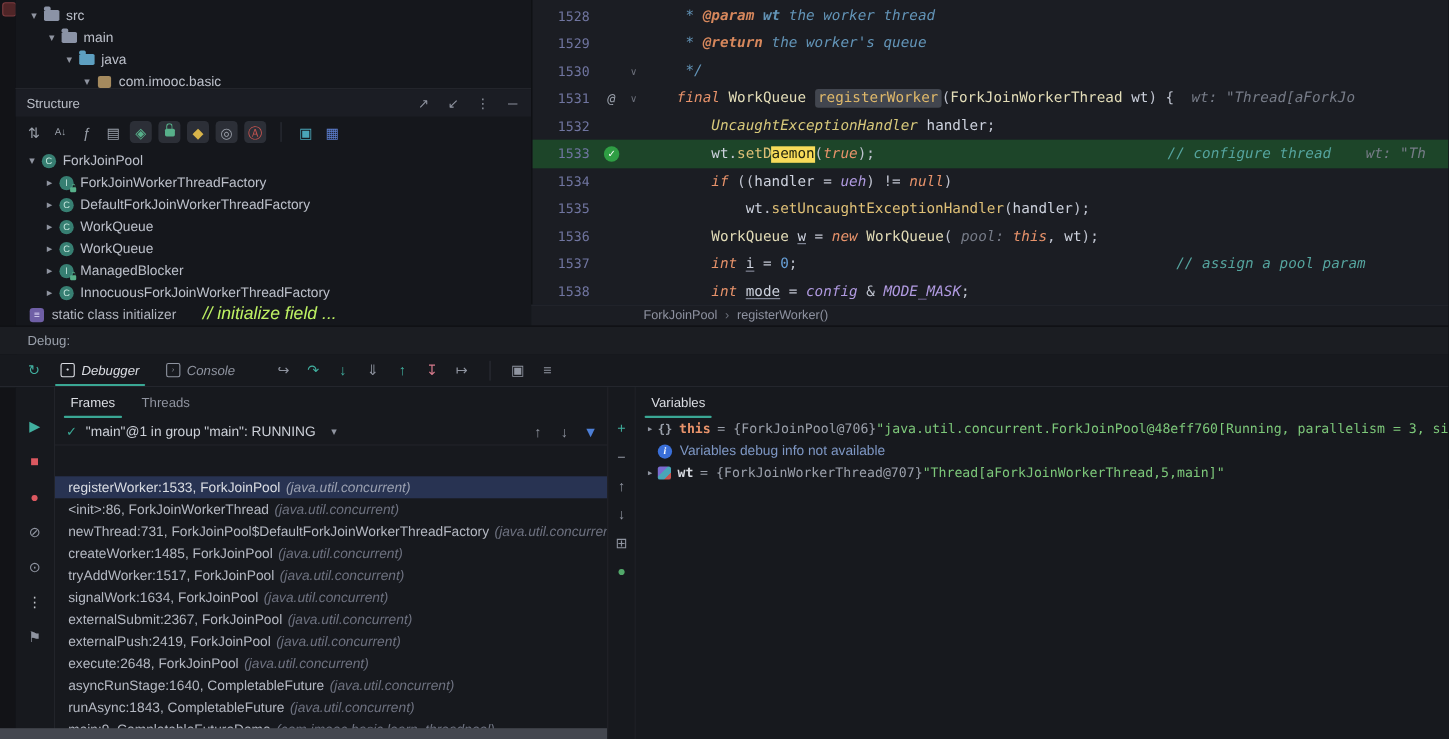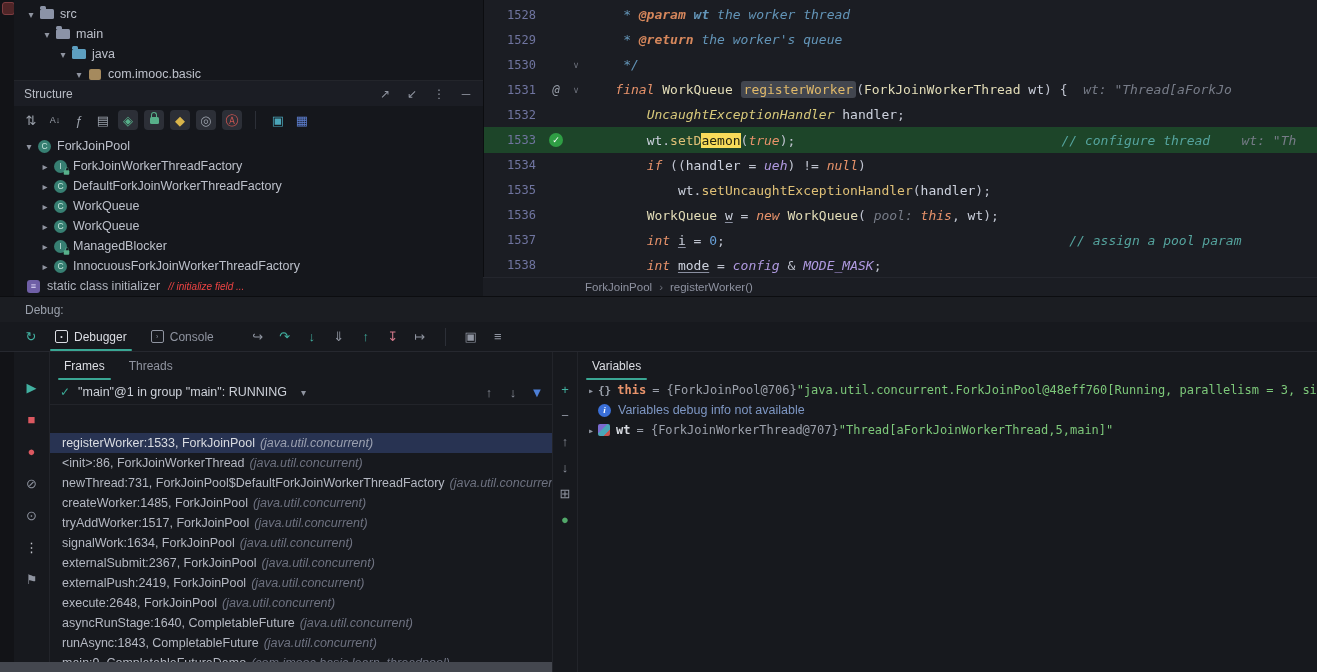--- a/index.html
+++ b/index.html
@@ -33,21 +33,21 @@
   #structure-header .spacer{flex:1;}
   #structure-header .glyph{color:#8f94a0;margin-left:9px;font-size:12px;}
   #structure-toolbar{display:flex;align-items:center;height:28px;padding-left:8px;gap:6px;}
   #structure-tree{padding-top:2px;}
   .cls-ic{display:inline-flex;align-items:center;justify-content:center;width:13px;height:13px;border-radius:50%;
           background:#377f72;color:#c4e6dd;font-size:8.5px;margin:0 6px 0 2px;flex:none;position:relative;}
   .lock-badge{position:absolute;right:-4px;bottom:-3px;color:#57b08a;transform:scale(.62);}
   .static-ic{display:inline-flex;align-items:center;justify-content:center;width:13px;height:13px;border-radius:3px;
              background:#6f5fa6;color:#e4defa;font-size:9px;margin:0 7px 0 3px;flex:none;}
   .st-label{color:#b0b4be;font-size:12.5px;}
-  .st-comment{color:#ef4444;font-style:italic;margin-left:8px;font-size:10px;}
+  .st-comment{color:#bef264;font-style:italic;margin-left:24px;font-size:16px;}
 
   
   #editor{left:483px;top:0;width:834px;height:277px;background:#1b1d23;border-left:1px solid #0c0d10;box-sizing:border-box;overflow:hidden;padding-top:2px;}
   .code-line{display:flex;height:25.1px;align-items:center;white-space:nowrap;}
   .code-line.exec{background:#1d4529;}
   .gut{display:flex;align-items:center;width:100px;flex:none;}
   .lnum{width:52px;text-align:right;padding-right:8px;color:#7075a0;font:12px "DejaVu Sans Mono",monospace;}
   .gslot{width:24px;display:inline-flex;justify-content:center;align-items:center;}
   .gfold{width:16px;color:#6b6f7a;font-size:9px;text-align:center;}
   .gat{color:#9aa0ab;font:italic 12px "DejaVu Sans Mono",monospace;}
@@ -345,21 +345,21 @@
     <span class="sep">›</span>
     <span>registerWorker()</span>
   </div>
 
   <div id="debug-header" class="abs">
     <span id="debug-label">Debug:</span>
   </div>
 
   <div id="debug-toolbar" class="abs">
     <span id="rerun-wrap"><span class="glyph" style="color: rgb(65, 176, 160);">↻</span></span>
-    <span id="debug-tabs" style="display:flex;height:100%;">
+    <span id="debug-tabs" style="display:flex;height:100%;font-style:italic;">
         <span class="dtab sel">
           <span class="mini-box">•</span>
           <span>Debugger</span>
         </span>
         <span class="dtab">
           <span class="mini-box">›</span>
           <span>Console</span>
         </span>
       </span>
     <span id="step-actions">

